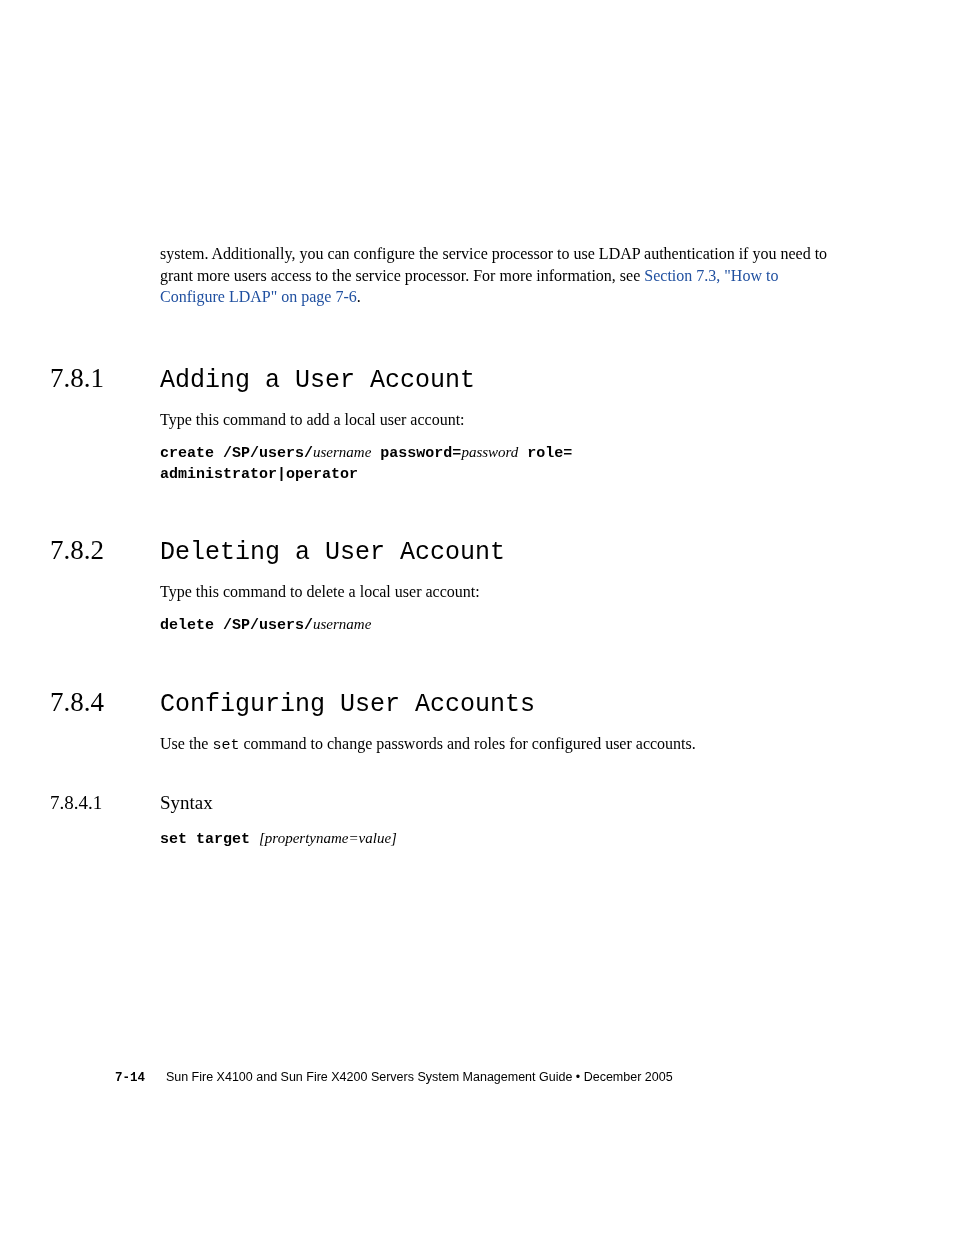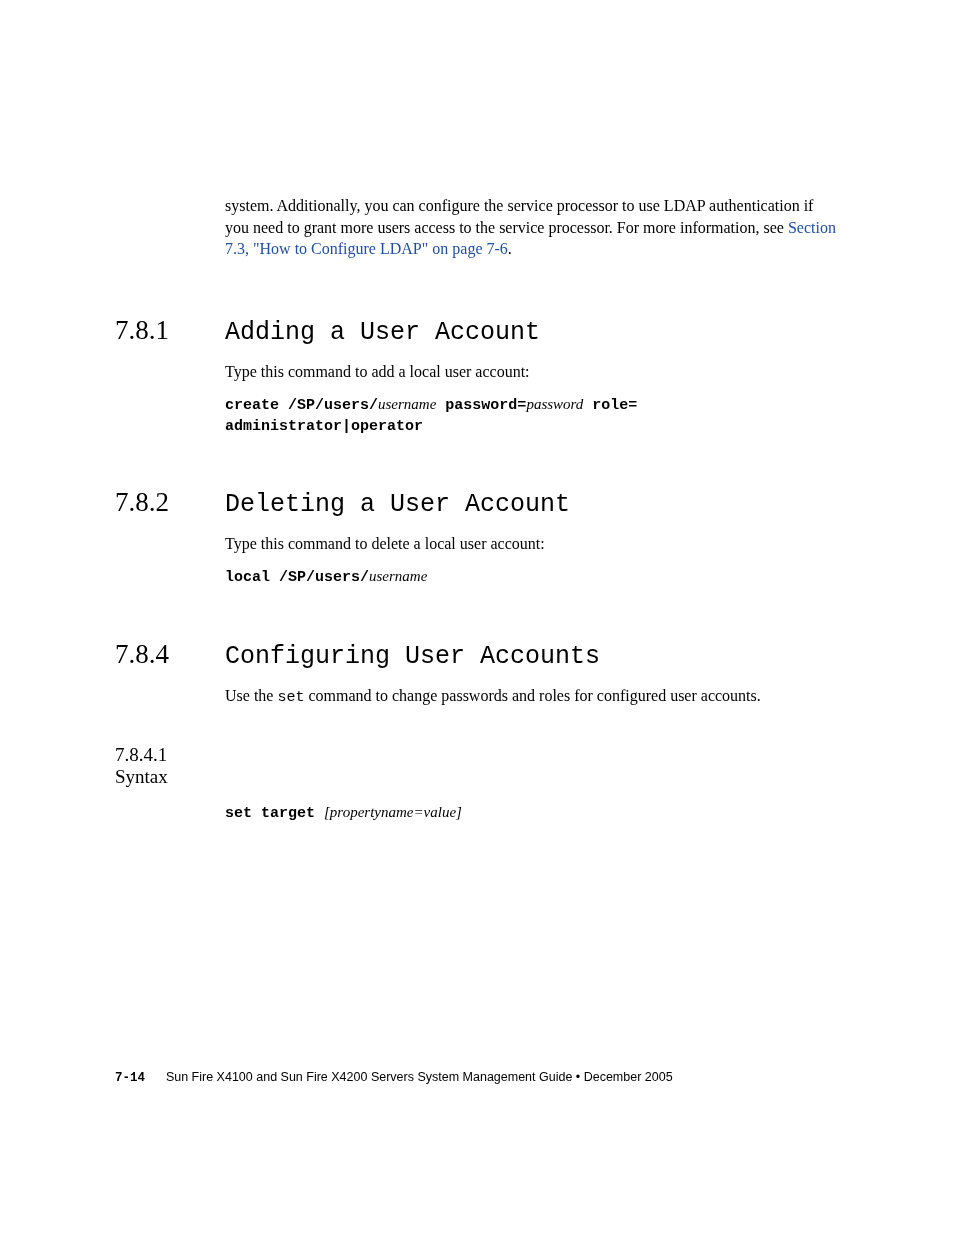--- a/index.html
+++ b/index.html
@@ -9,21 +9,22 @@
     }
     body {
       width: 954px;
       height: 1235px;
       background: #ffffff;
       font-family: Georgia, 'Times New Roman', serif;
       color: #000000;
       position: relative;
     }
     .page {
-      padding: 195px 115px 0 115px;
+      padding: 195px 115px 0 50px;
+      margin-top: 48px;
     }
     .intro-para {
       margin-left: 110px;
       font-size: 16px;
       line-height: 1.35;
       margin-bottom: 55px;
     }
     .link {
       color: #2050a0;
     }
@@ -45,21 +46,20 @@
     .section-title {
       font-size: 25px;
       font-weight: 400;
       font-family: Liberation Mono, monospace;
     }
     .subsection-row {
       display: flex;
       align-items: baseline;
       margin-bottom: 14px;
       margin-top: 36px;
-      flex-direction: column;
     }
     .subsection-number {
       font-size: 19px;
       font-weight: 400;
       width: 110px;
       flex-shrink: 0;
       font-family: Georgia, serif;
     }
     .subsection-title {
       font-size: 19px;
@@ -124,21 +124,21 @@
     </div>
   </div>
 
   <div class="section">
     <div class="section-row">
       <div class="section-number">7.8.2</div>
       <div class="section-title">Deleting a User Account</div>
     </div>
     <p class="body-text">Type this command to delete a local user account:</p>
     <div class="code-line">
-      <span class="code-bold">local /SP/users/</span><span class="code-italic">username</span>
+      <span class="code-bold">delete /SP/users/</span><span class="code-italic">username</span>
     </div>
   </div>
 
 
   <div class="section">
     <div class="section-row">
       <div class="section-number">7.8.4</div>
       <div class="section-title">Configuring User Accounts</div>
     </div>
     <p class="body-text">

